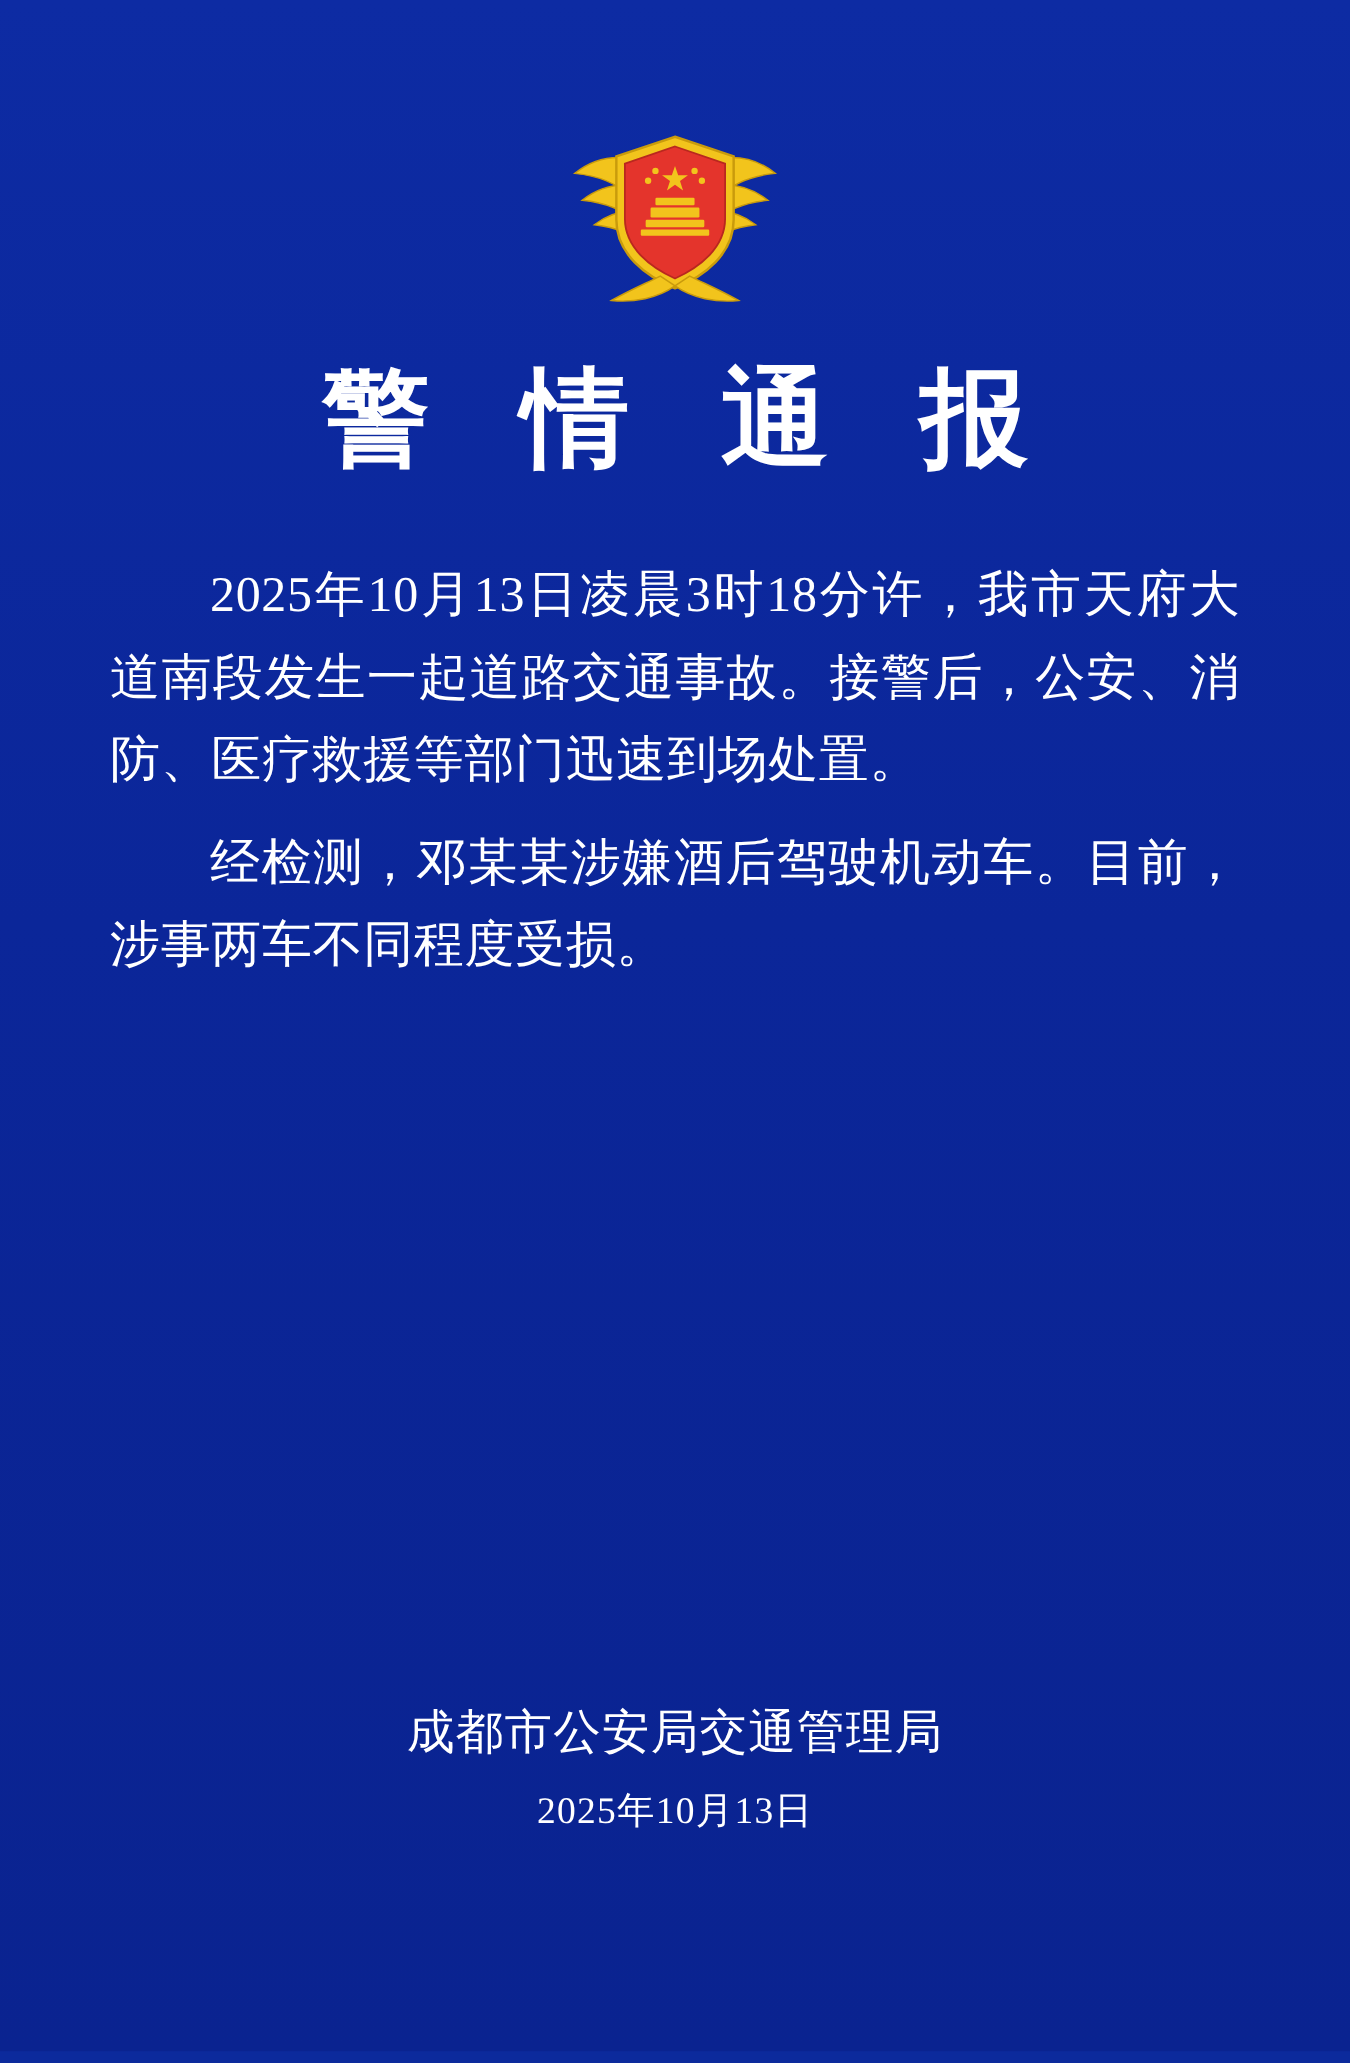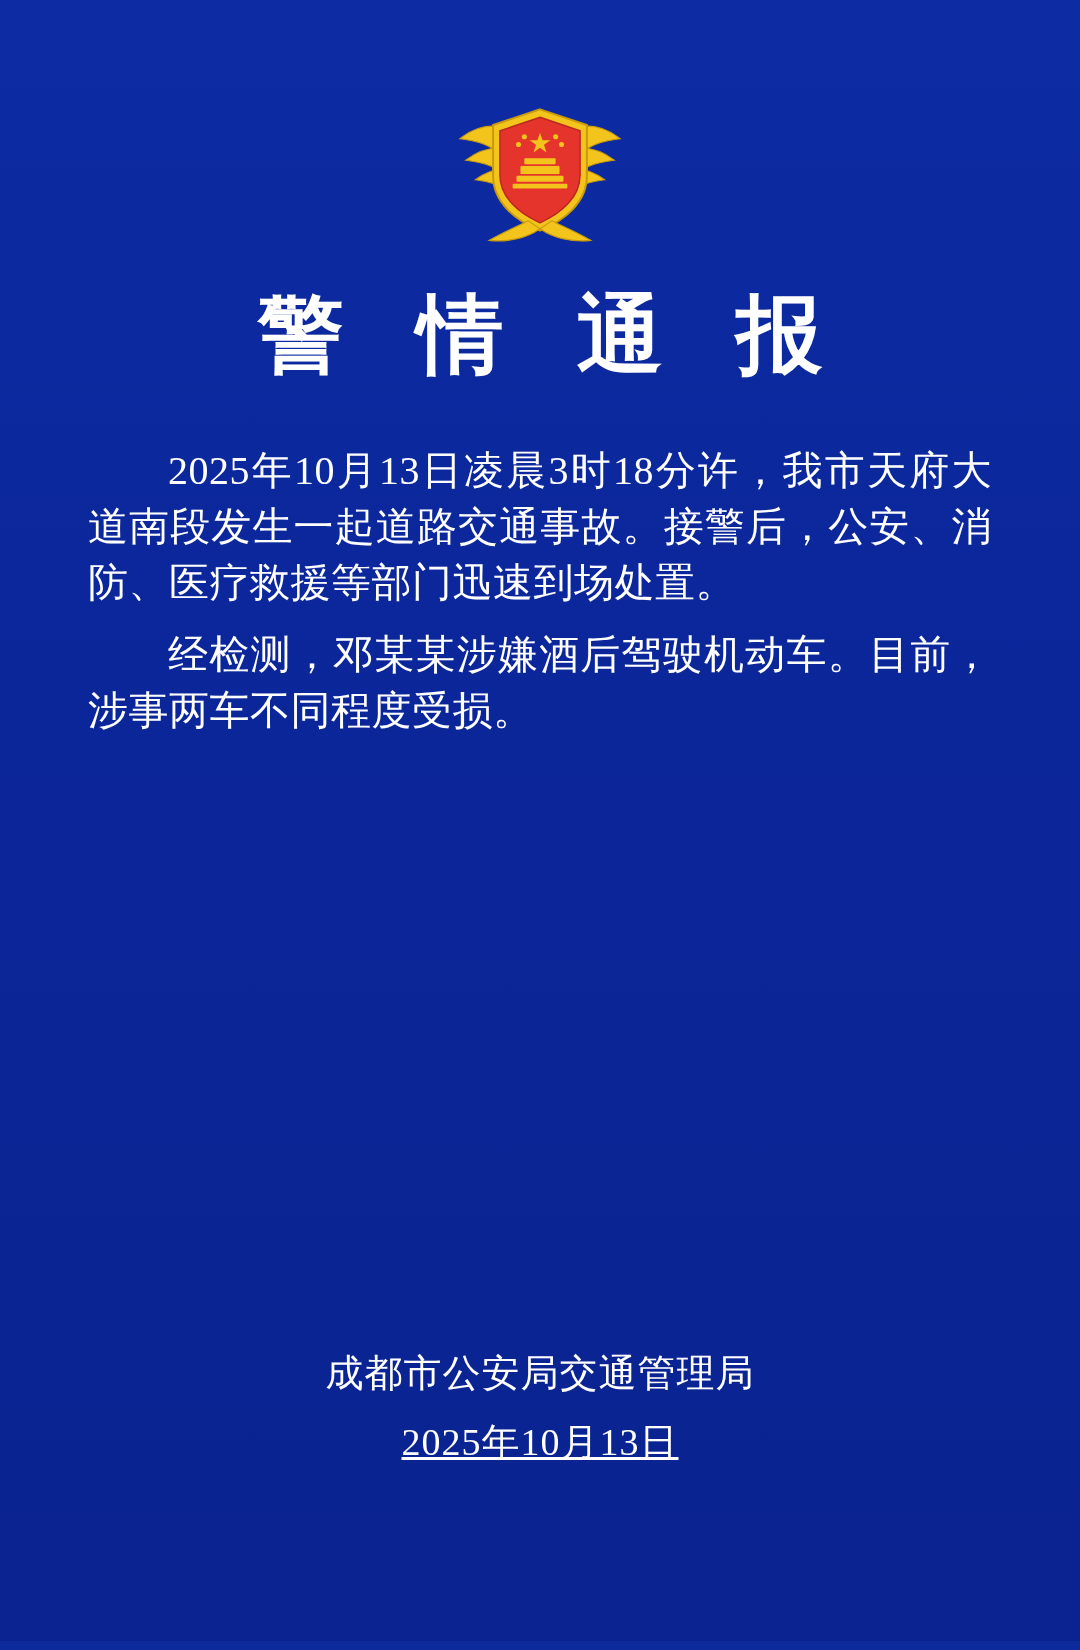--- a/index.html
+++ b/index.html
@@ -45,21 +45,21 @@
     line-height: 1.15;
     color: #ffffff;
     font-family: "Liberation Serif", "DejaVu Serif", serif;
   }
   
   .body-text {
     margin-top: 34px;
   }
   .para {
     font-size: 40px;
-    line-height: 56px;
+    line-height: 66px;
     text-align: justify;
     text-justify: inter-ideograph;
     text-indent: 80px;
     margin: 0 0 16px 0;
     color: #ffffff;
     letter-spacing: 0.5px;
   }
   
   .signature {
     position: absolute;
@@ -68,25 +68,24 @@
     bottom: 168px;
     text-align: center;
     margin-top: 34px;
   }
   .sig-org {
     font-size: 38px;
     line-height: 1.5;
     letter-spacing: 1px;
   }
   .sig-date {
-    font-size: 38px;
+    font-size: 30px;
     line-height: 1.6;
     margin-top: 10px;
     letter-spacing: 1px;
-    text-decoration: underline;
   }
 </style>
 </head>
 <body>
 
 <div class="poster">
 
   <div class="emblem-wrap">
     <svg class="emblem" viewBox="0 0 200 180" aria-hidden="true">
 

